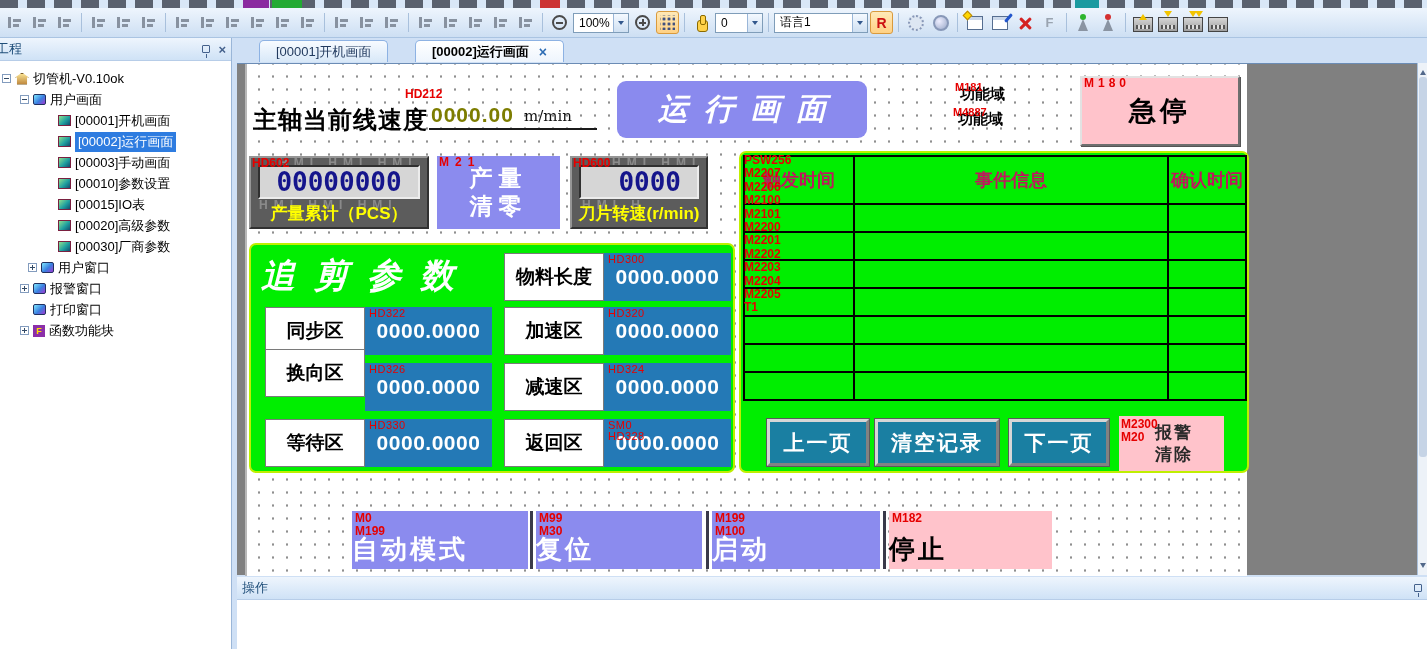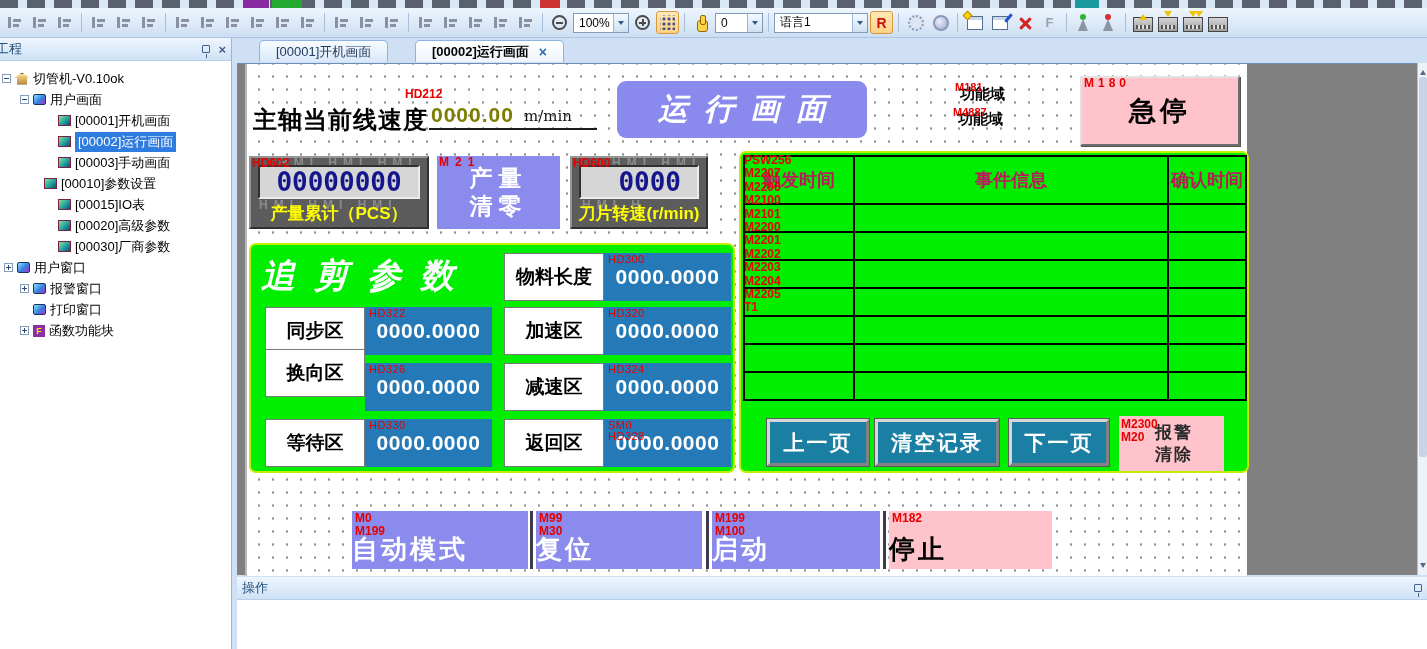--- a/index.html
+++ b/index.html
@@ -389,37 +389,37 @@
       <span>[00001]开机画面</span>
     </div>
     <div class="trow" style="padding-left:58px">
       <span class="i-scr"></span>
       <span class="sel">[00002]运行画面</span>
     </div>
     <div class="trow" style="padding-left:58px">
       <span class="i-scr"></span>
       <span>[00003]手动画面</span>
     </div>
-    <div class="trow" style="padding-left:44px">
+    <div class="trow" style="padding-left:58px">
       <span class="i-scr"></span>
       <span>[00010]参数设置</span>
     </div>
     <div class="trow" style="padding-left:58px">
       <span class="i-scr"></span>
       <span>[00015]IO表</span>
     </div>
     <div class="trow" style="padding-left:58px">
       <span class="i-scr"></span>
       <span>[00020]高级参数</span>
     </div>
     <div class="trow" style="padding-left:58px">
       <span class="i-scr"></span>
       <span>[00030]厂商参数</span>
     </div>
-    <div class="trow" style="padding-left:4px">
+    <div class="trow" style="padding-left:28px">
       <span class="exp plus"></span>
       <span class="i-mon"></span>
       <span>用户窗口</span>
     </div>
     <div class="trow" style="padding-left:20px">
       <span class="exp plus"></span>
       <span class="i-mon"></span>
       <span>报警窗口</span>
     </div>
     <div class="trow" style="padding-left:20px">

